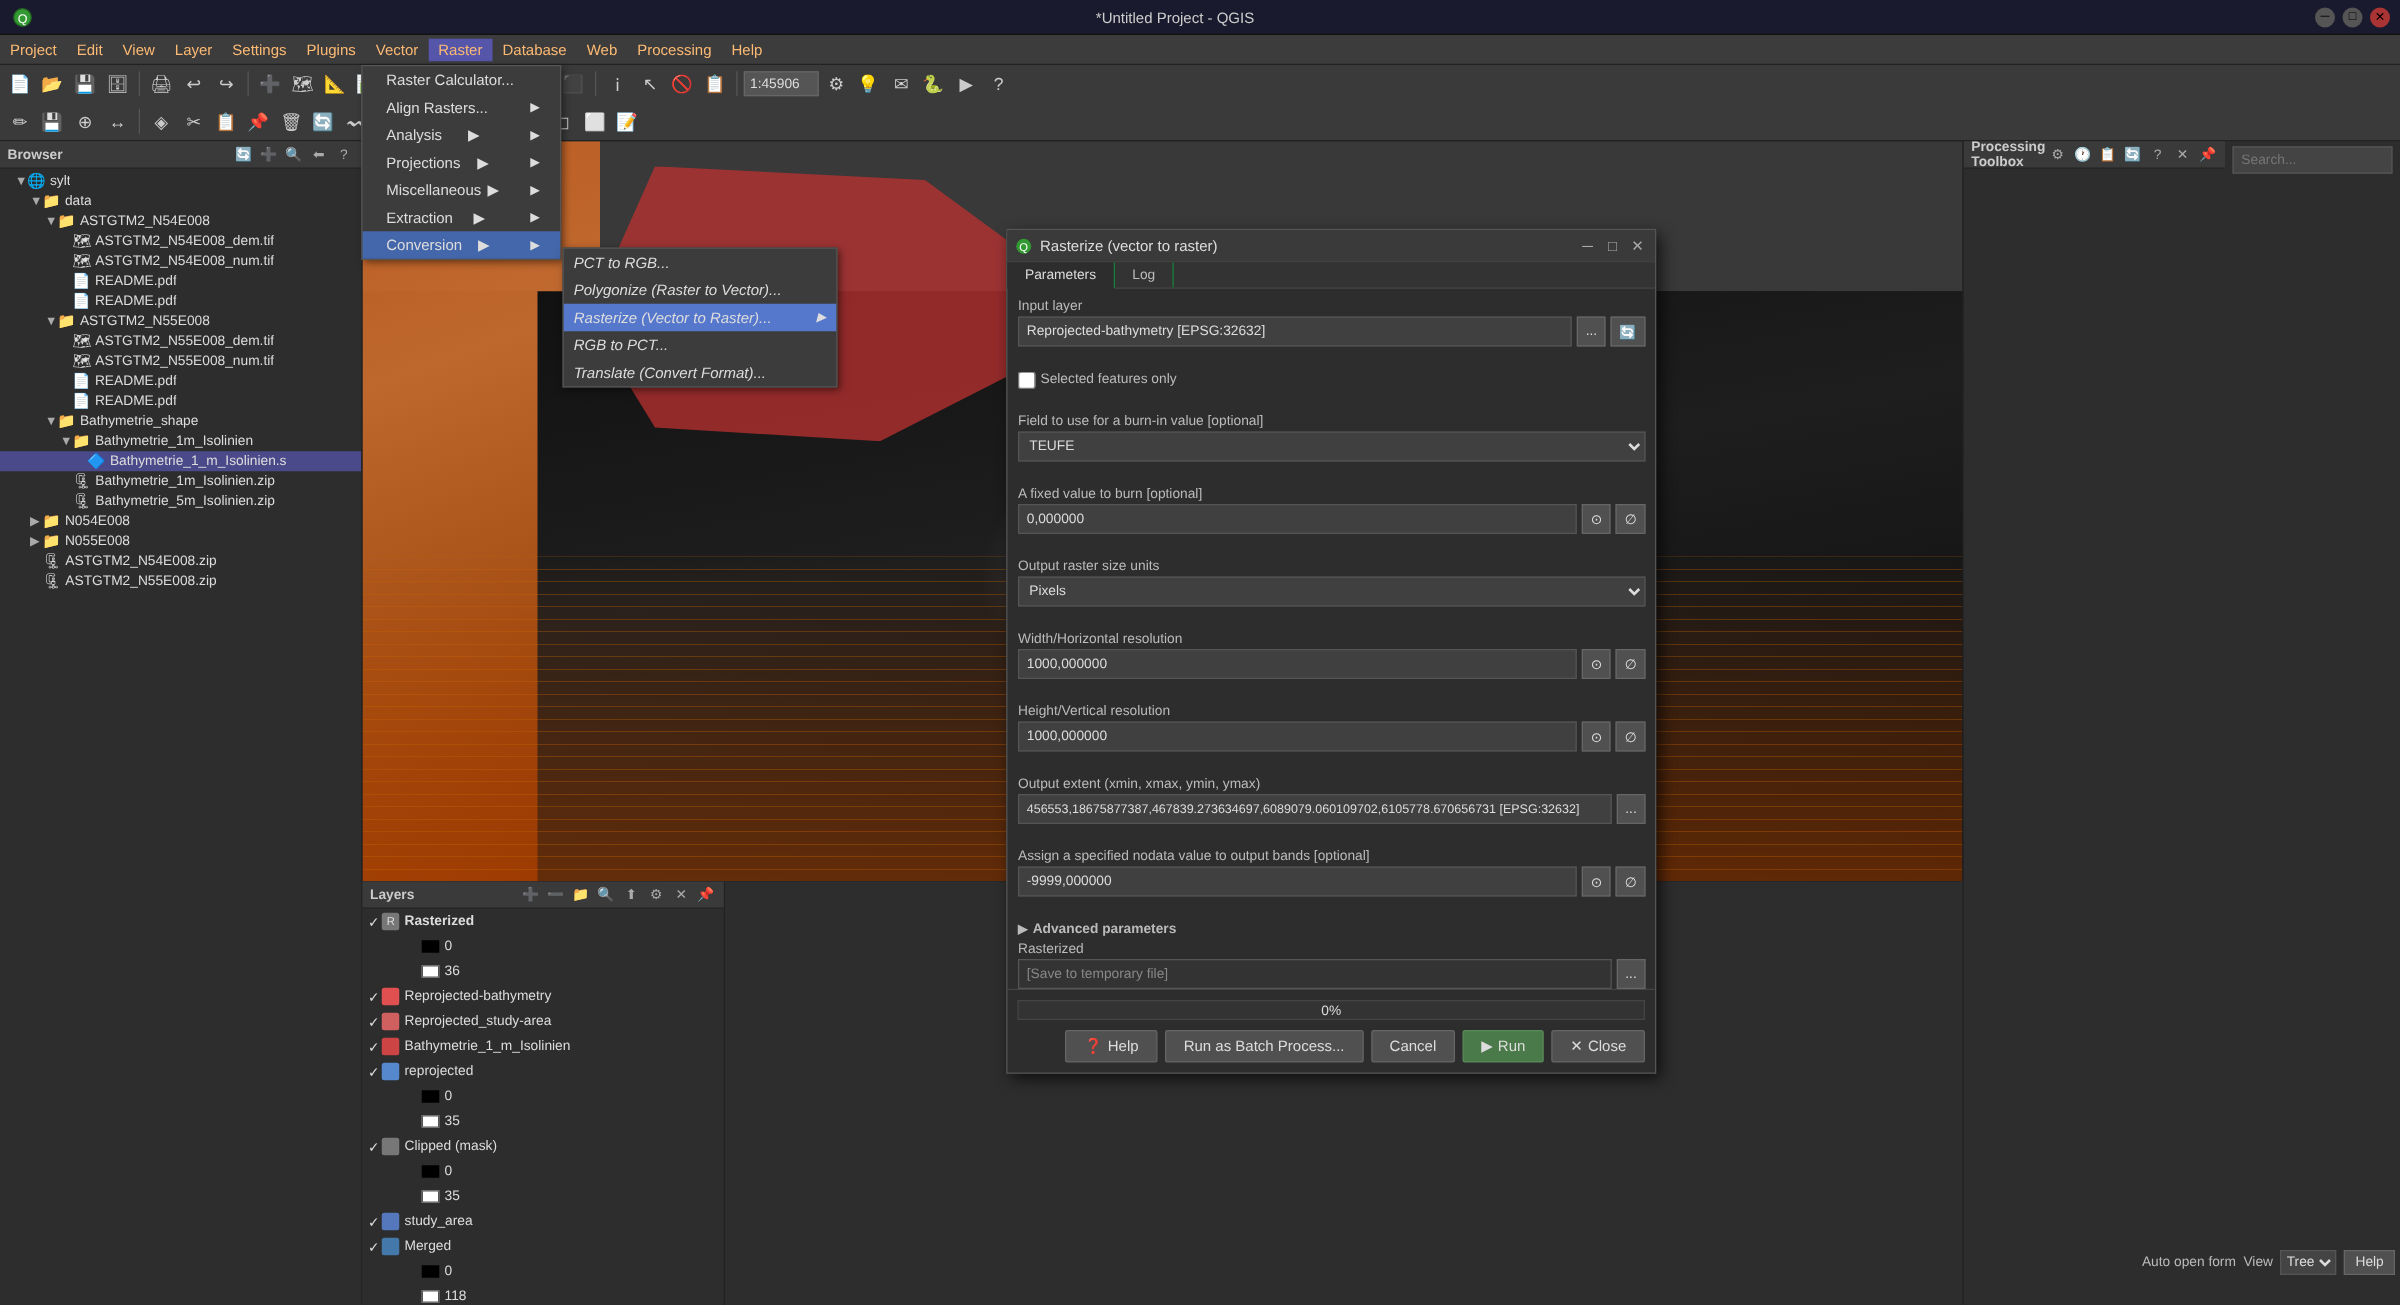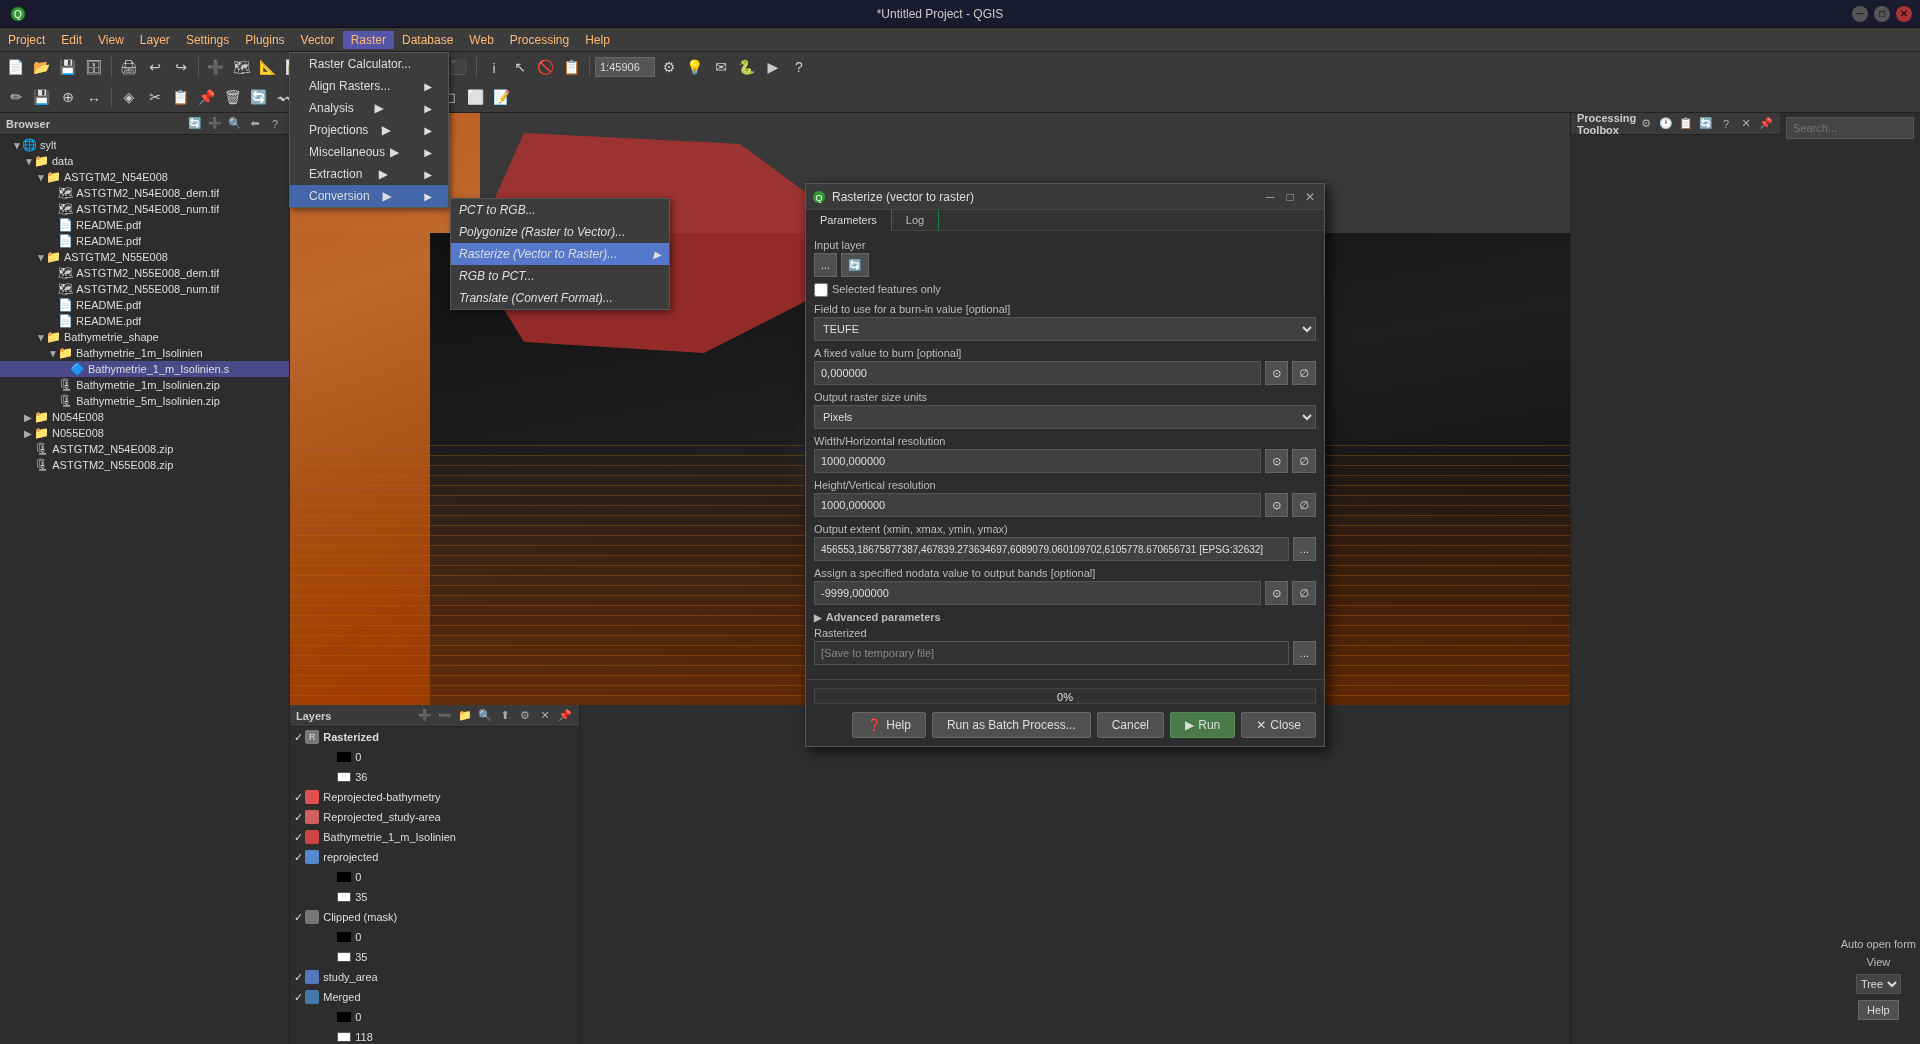--- a/index.html
+++ b/index.html
@@ -100,21 +100,21 @@
     }
     #rasterize-titlebar .dialog-title { font-size: 12px; color: #ddd; }
     #rasterize-titlebar .dialog-controls { display: flex; gap: 4px; }
     .dialog-btn { width: 16px; height: 16px; background: transparent; border: none; cursor: pointer; color: #aaa; font-size: 12px; }
 
     #rasterize-tabs { display: flex; background: #333; border-bottom: 1px solid #444; }
     .rtab { padding: 4px 14px; cursor: pointer; font-size: 11px; color: #bbb; border-right: 1px solid #15803d; }
     .rtab.active { background: #2d2d2d; color: #ddd; border-bottom: 1px solid #2d2d2d; margin-bottom: -1px; }
 
     #rasterize-content { padding: 8px; overflow-y: auto; max-height: 560px; }
-    .form-row { margin-bottom: 6px; }
+    .form-row { margin-bottom: 20px; }
     .form-label { font-size: 11px; color: #bbb; margin-bottom: 2px; }
     .form-field { display: flex; align-items: center; gap: 4px; }
     .form-input {
       flex: 1; height: 24px; background: #404040; border: 1px solid #555; color: #ddd; padding: 0 6px; font-size: 11px;
     }
     .form-input.disabled { background: #333; color: #888; }
     .form-select { flex: 1; height: 24px; background: #404040; border: 1px solid #555; color: #ddd; padding: 0 4px; font-size: 11px; }
     .form-btn-small { height: 24px; background: #505050; border: 1px solid #666; color: #ddd; padding: 0 6px; cursor: pointer; font-size: 11px; }
     .form-checkbox { width: 14px; height: 14px; cursor: pointer; }
     .section-header { font-size: 11px; color: #bbb; margin: 6px 0 4px 0; font-weight: bold; display: flex; align-items: center; gap: 4px; cursor: pointer; }
@@ -595,20 +595,21 @@
   </div>
   <div id="rasterize-tabs">
     <div class="rtab active">Parameters</div>
     <div class="rtab">Log</div>
   </div>
   <div id="rasterize-content">
 
     <div class="form-row">
       <div class="form-label">Input layer</div>
       <div class="form-field">
+        <input class="form-input" type="text" value="Reprojected-bathymetry [EPSG:32632]" style="">
         <button class="form-btn-small">...</button>
         <button class="form-btn-small">🔄</button>
       </div>
     </div>
 
     <div class="form-row">
       <div class="form-field">
         <input type="checkbox" class="form-checkbox" style="">
         <span class="form-label">Selected features only</span>
       </div>
@@ -711,20 +712,20 @@
         <span>Run</span>
       </button>
       <button class="action-btn">
         <span>✕</span>
         <span>Close</span>
       </button>
     </div>
   </div>
 </div>
 
-<div style="position:fixed; bottom:24px; right:4px; display:flex; align-items:center; gap:6px; z-index:200;flex-direction:column;">
+<div style="position:fixed; bottom:24px; right:4px; display:flex; align-items:center; gap:6px; z-index:200;">
   <span style="font-size:11px; color:#bbb;">Auto open form</span>
   <span style="font-size:11px; color:#bbb;">View</span>
   <select style="height:20px; background:#444; border:1px solid #555; color:#ddd; font-size:11px;">
     <option>Tree</option>
   </select>
   <button style="height:20px; padding:0 8px; background:#505050; border:1px solid #666; color:#ddd; font-size:11px; cursor:pointer;">Help</button>
 </div>
 
 </body></html>

